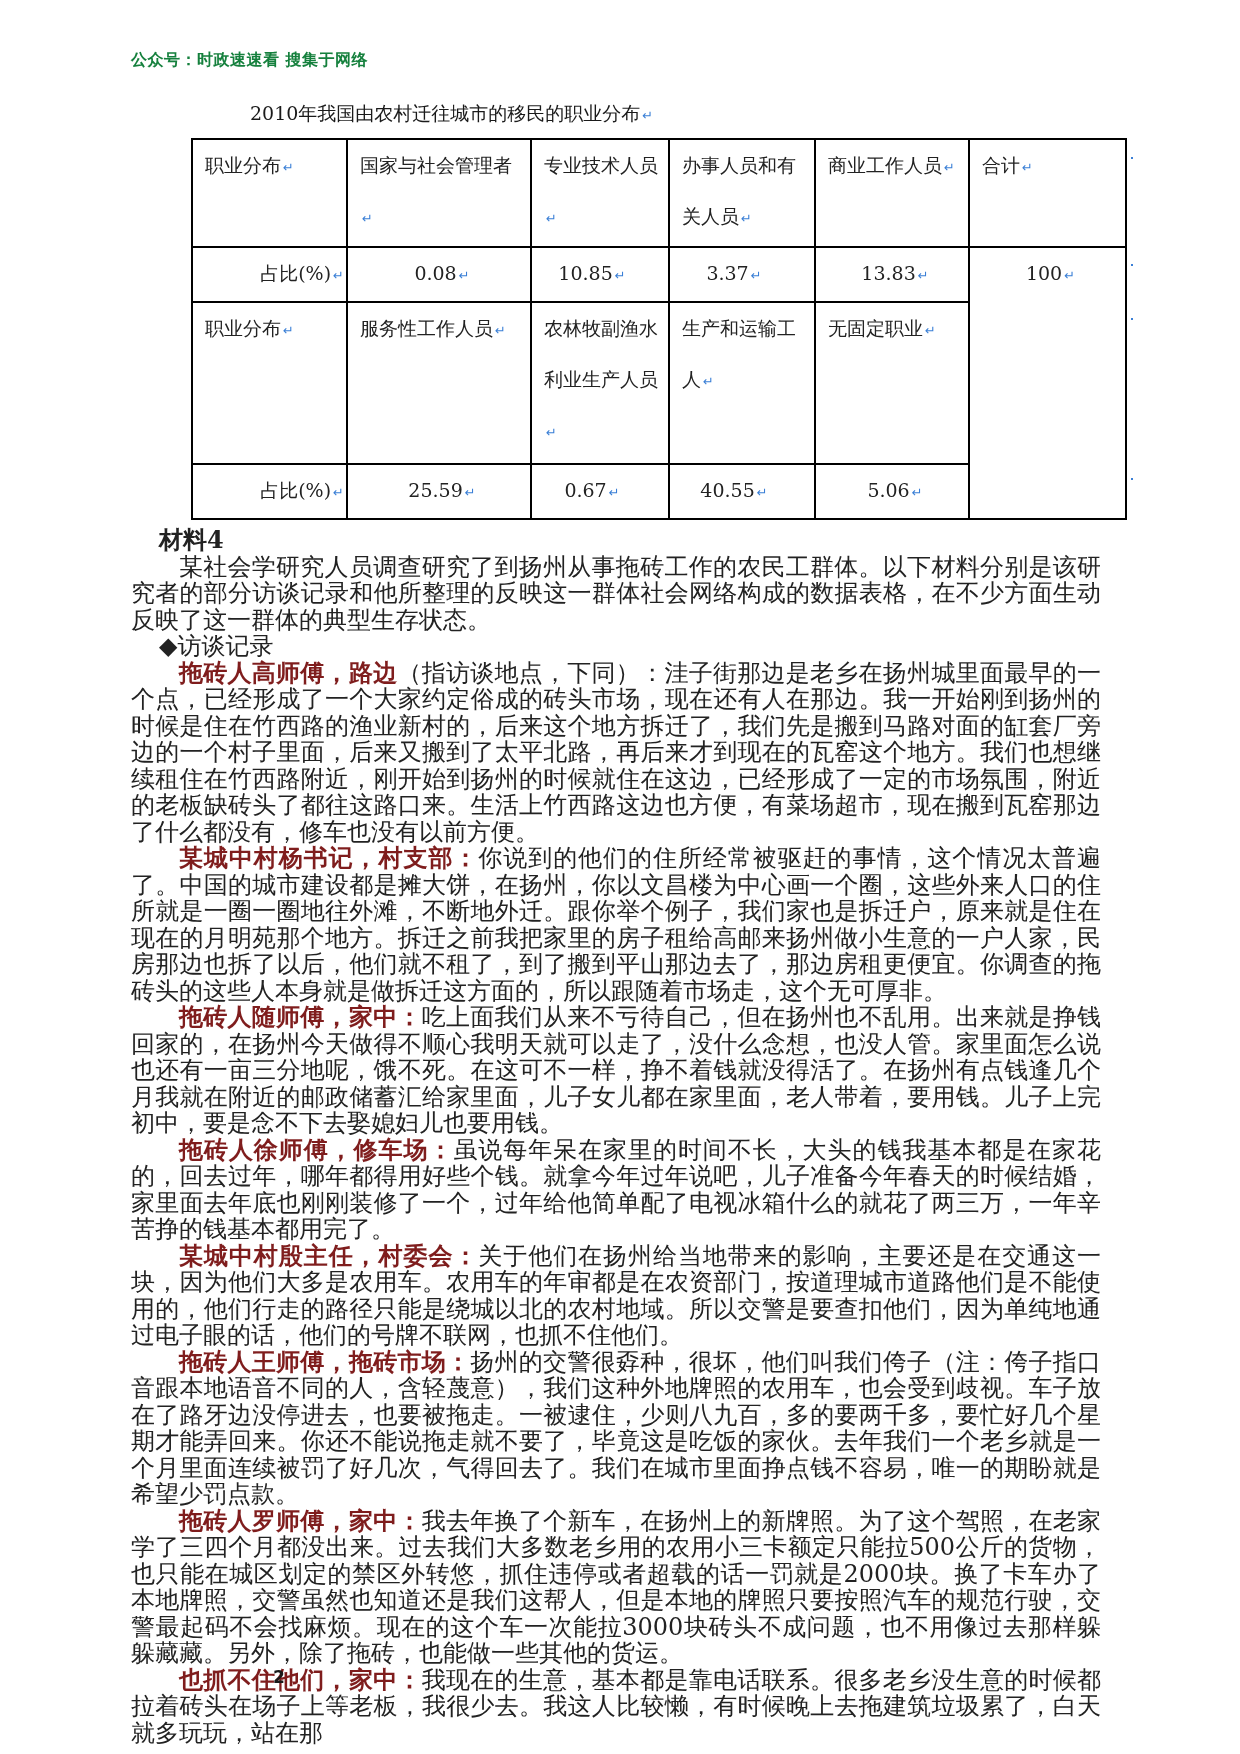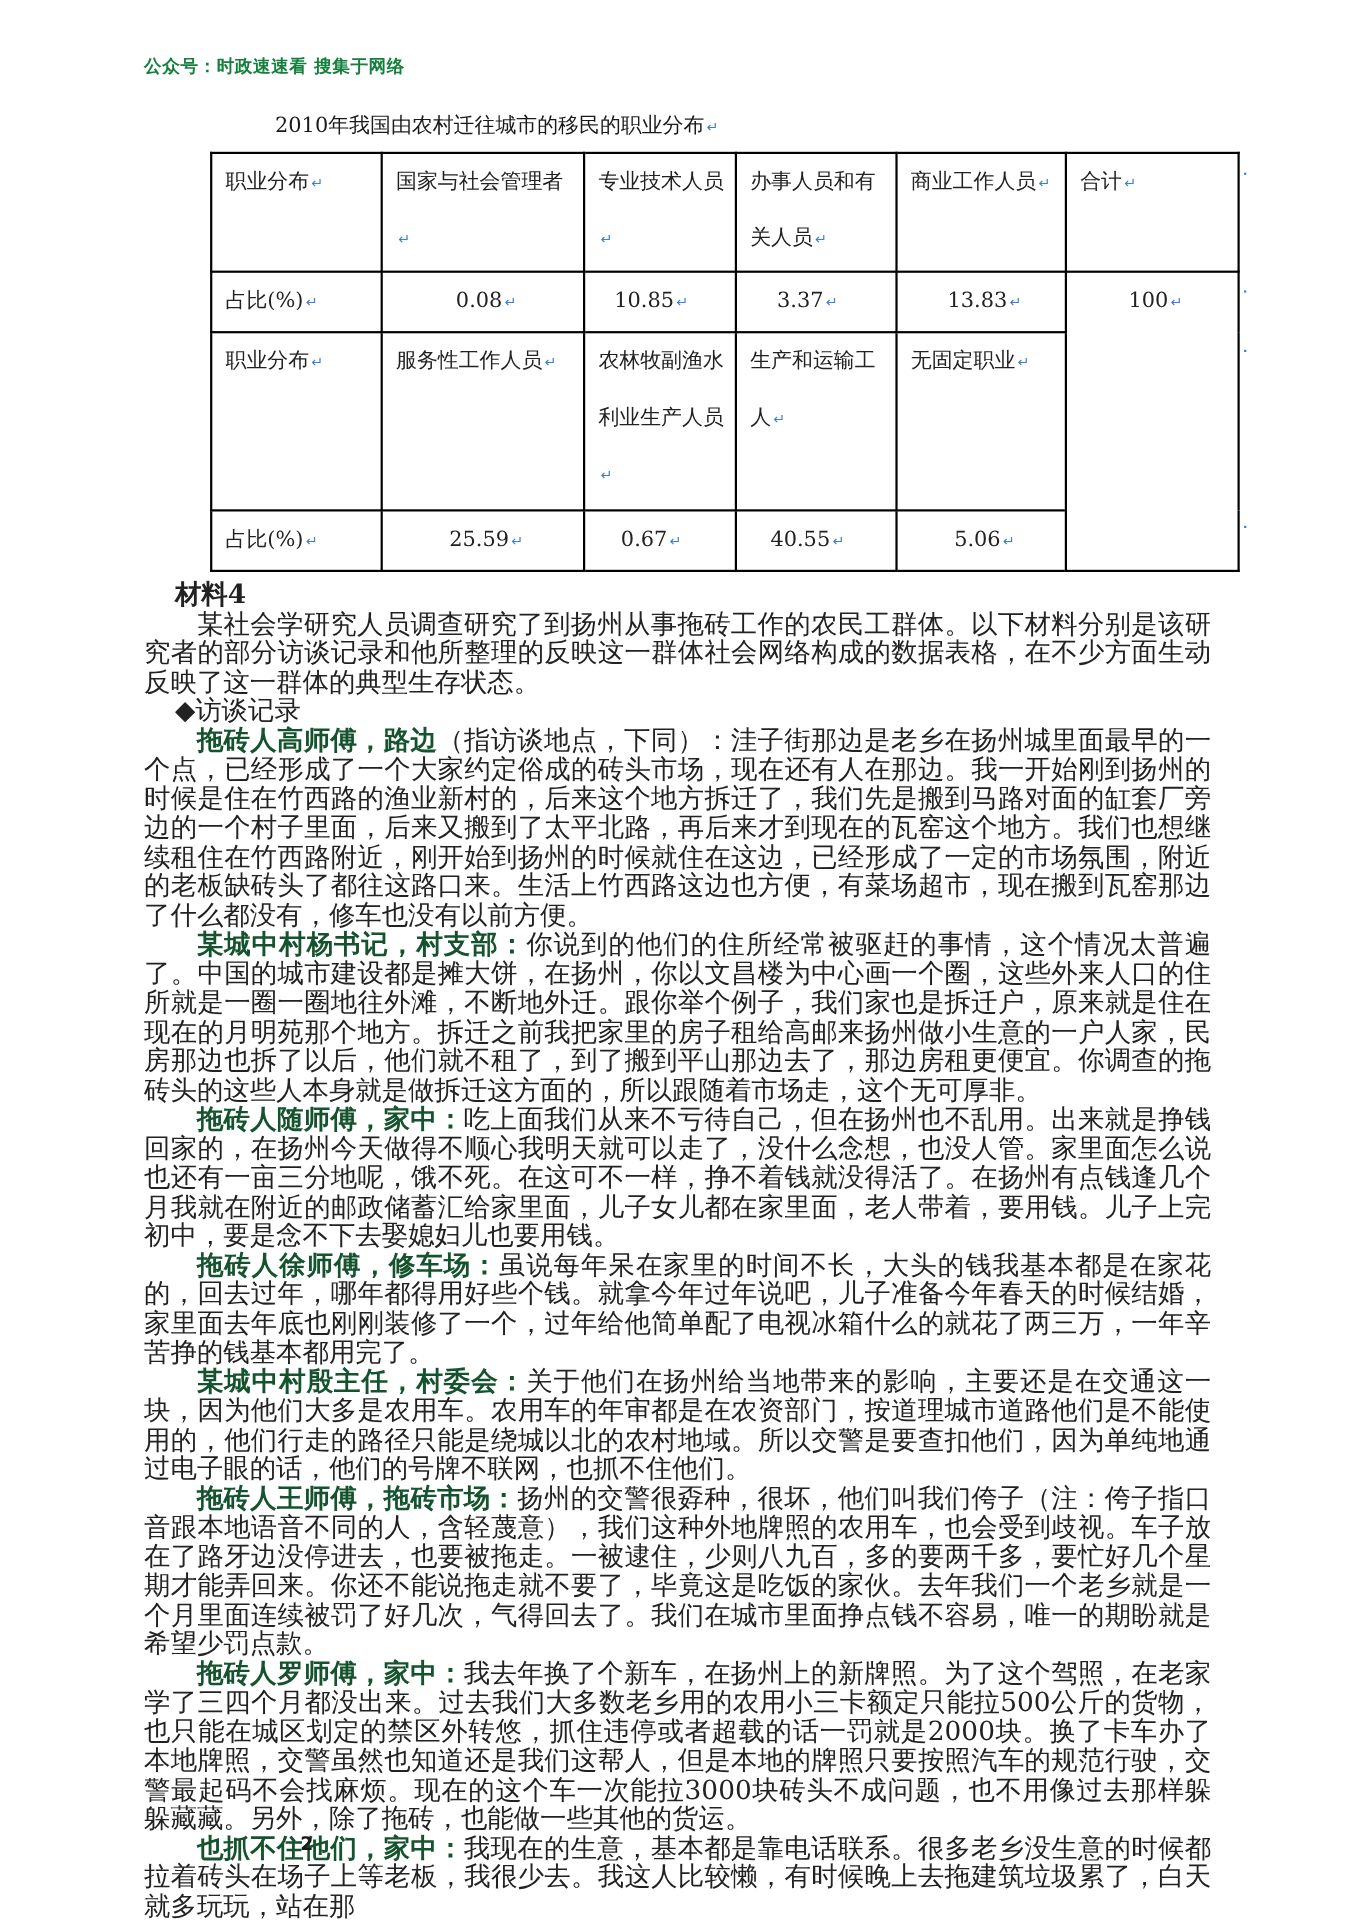--- a/index.html
+++ b/index.html
@@ -11,31 +11,31 @@
   .ret { color: #3a7fd6; font-size: 13px; margin-left: 2px; font-family: "DejaVu Sans", sans-serif; }
 
   table.occ { position: absolute; left: 191px; top: 138px; border-collapse: collapse;
               font-size: 19px; color: #222; }
   table.occ td { border: 2.5px solid #000; vertical-align: top; padding: 0; }
   table.occ td .c { padding: 12px 6px 0 12px; line-height: 51px; margin-top: -12px; }
   .c-row1 td { height: 106px; }
   .c-row2 td { height: 52px; }
   .c-row3 td { height: 160px; }
   .c-row4 td { height: 52px; }
-  .pct-label { padding-right: 2px !important; }
+  .pct-label { text-align: right; padding-right: 2px !important; }
   .val { text-align: center; }
   .val-r { text-align: center; padding-right: 28px !important; }
   .thin-left { border-left: 1px solid #000 !important; }
 
   .body-text { position: absolute; left: 131px; top: 527px; width: 970px; font-size: 24px;
                line-height: 26.5px; color: #222; text-align: justify; }
   .body-text p { margin: 0; text-indent: 2em; }
   .body-text p.noind { text-indent: 28px; }
   .material-title { font-weight: bold; text-indent: 28px !important; font-family: "DejaVu Serif", serif; }
-  .speaker { font-weight: bold; font-family: "DejaVu Sans", sans-serif; color: #14532d; }
+  .speaker { font-weight: bold; font-family: "DejaVu Sans", sans-serif; color: #7f1d1d; }
   .page-number { position: absolute; left: 273px; top: 1667px; font-weight: bold; font-size: 17px;
                  font-family: "DejaVu Sans", sans-serif; }
   .edge-mark { position: absolute; left: 1131px; width: 2px; height: 2px; background: #3a7fd6; }
 </style>
 </head>
 <body>
 
 <div class="header-note">公众号：时政速速看   搜集于网络</div>
 
 <div class="table-title">

